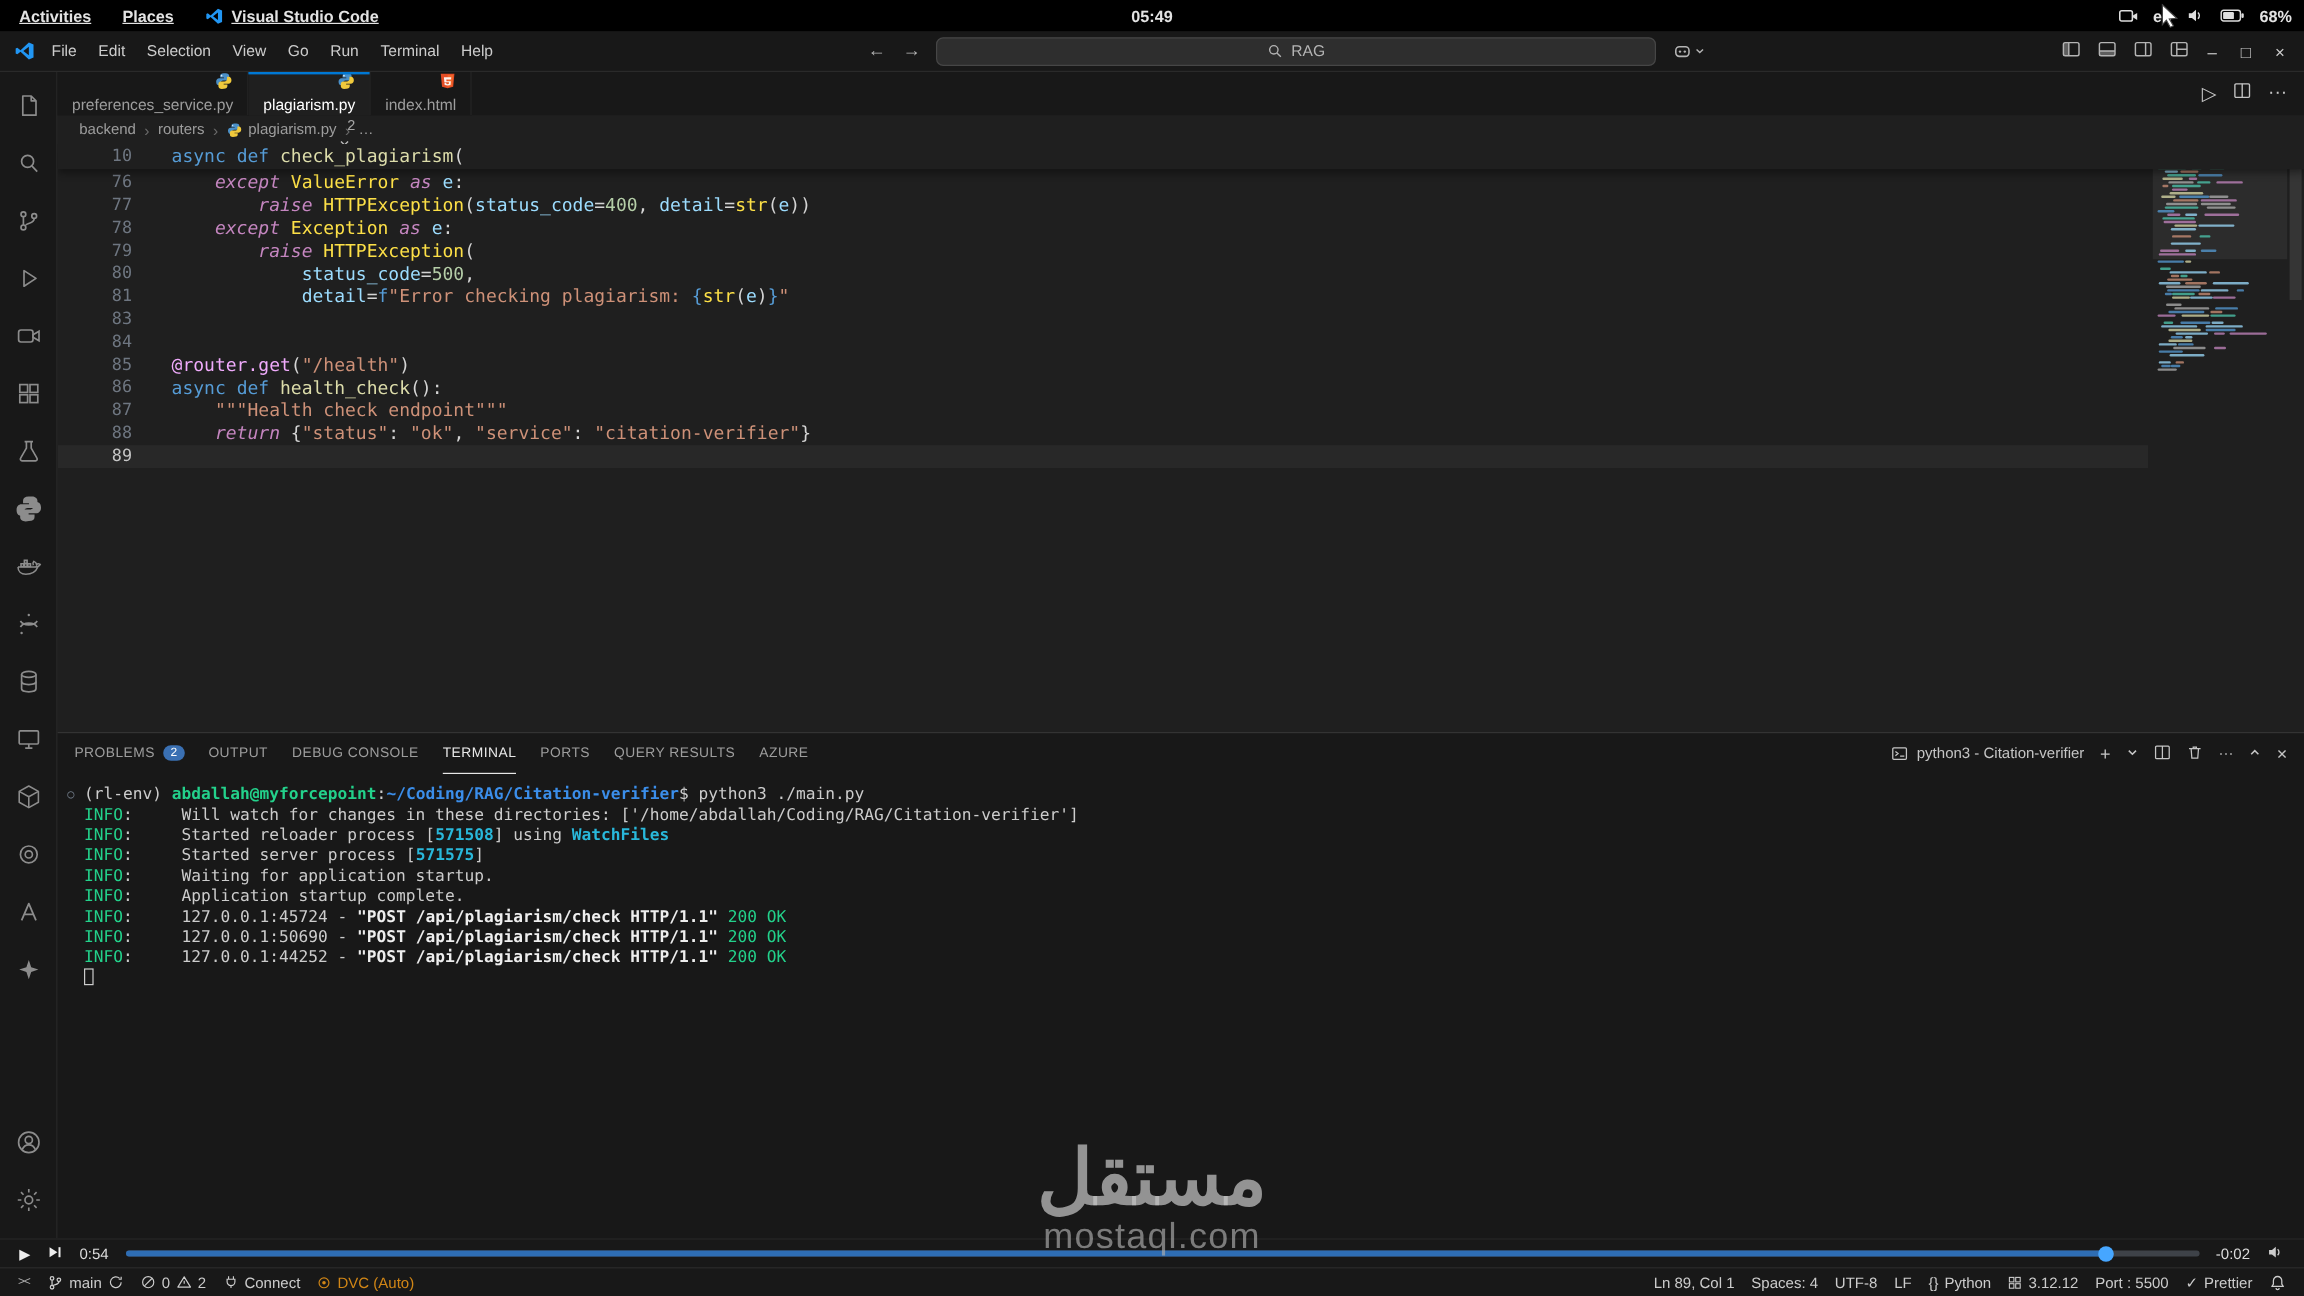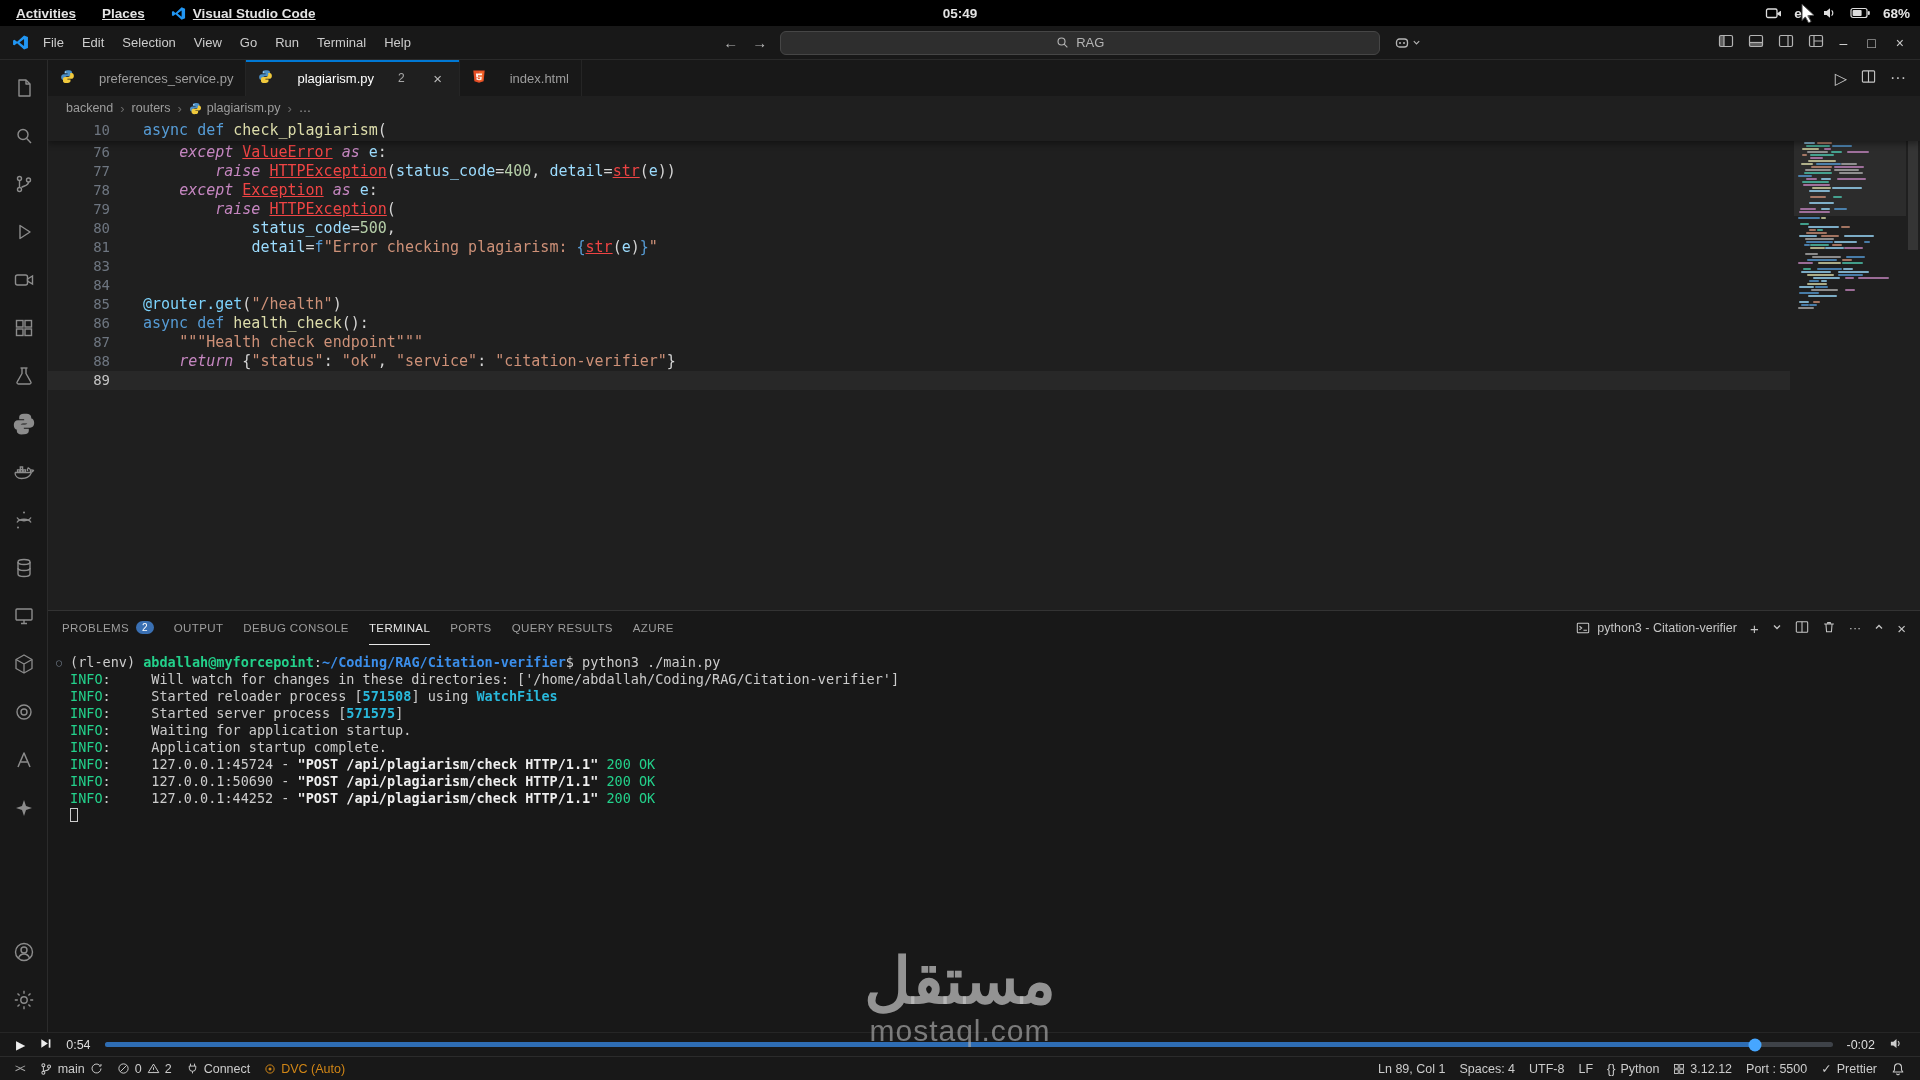--- a/index.html
+++ b/index.html
@@ -37,22 +37,22 @@
   .activitybar { width:48px; background:#181818; border-right:1px solid #2b2b2b; display:flex;
                  flex-direction:column; align-items:center; padding:8px 0 4px; }
   .ab-item { width:48px; height:40px; display:flex; align-items:center; justify-content:center; margin-bottom:8px; }
   .ab-item svg { display:block; }
   .ab-bottom { margin-top:auto; display:flex; flex-direction:column; align-items:center; }
 
   .workbench { flex:1; display:flex; flex-direction:column; min-width:0; }
 
   
   .tabbar { height:36px; background:#181818; display:flex; align-items:stretch; }
-  .tab { display:flex; align-items:center; gap:24px; padding:0 12px; font-size:13px; color:#9d9d9d;
-         background:#181818; border-right:1px solid #252525; position:relative; }
+  .tab { display:flex; align-items:flex-end; gap:2px; padding:0 12px; font-size:13px; color:#9d9d9d;
+         background:#181818; border-right:1px solid #252525; position:relative;flex-direction:column; }
   .tab.active { background:#1f1f1f; color:#ffffff; }
   .tab.active::before { content:''; position:absolute; top:0; left:0; right:0; height:2px; background:#0078d4; }
   .tab-suffix { opacity:.6; font-size:12px; }
   .tab-close { width:18px; text-align:center; color:#bbbbbb; font-size:15px; }
   .tab-actions { margin-left:auto; display:flex; align-items:center; gap:14px; padding-right:14px; color:#c5c5c5; }
 
   
   .breadcrumb { height:24px; background:#1f1f1f; display:flex; align-items:center; padding-left:18px;
                 font-size:12.5px; color:#9d9d9d; gap:5px; }
   .bc-sep { color:#6a6a6a; font-size:13px; padding:0 2px; }
@@ -62,23 +62,23 @@
   .editor { flex:1; position:relative; background:#1f1f1f; overflow:hidden;
             font-family:"DejaVu Sans Mono", monospace; font-size:15px; line-height:19px; }
   .sticky-row { height:21px; display:flex; box-shadow:0 3px 6px rgba(0,0,0,.38); position:relative; z-index:5;
                 background:#1f1f1f; align-items:center; }
   .code-lines { position:absolute; top:23px; left:0; right:130px; }
   .code-line { display:flex; height:19px; align-items:center; }
   .code-line.current { background:rgba(255,255,255,.045); }
   .line-num { flex:0 0 62px; text-align:right; color:#6e7681; font-size:14px; }
   .code-line.current .line-num { color:#c6c6c6; }
   .line-code { padding-left:33px; white-space:pre; color:#d4d4d4; }
-  .tk-kw{color:#569cd6;} .tk-ctrl{color:#c586c0;font-style:italic;} .tk-type{color:#ef4444;text-decoration:underline;} .tk-fn{color:#dcdcaa;}
+  .tk-kw{color:#569cd6;} .tk-ctrl{color:#c586c0;font-style:italic;} .tk-type{color:#fde047;} .tk-fn{color:#dcdcaa;}
   .tk-var{color:#9cdcfe;} .tk-str{color:#ce9178;} .tk-num{color:#b5cea8;} .tk-pl{color:#d4d4d4;}
-  .tk-dec{color:#7dd3fc;} .tk-fmt{color:#569cd6;}
+  .tk-dec{color:#f0abfc;} .tk-fmt{color:#569cd6;}
 
   .minimap { position:absolute; top:0; right:14px; width:112px; bottom:0; }
   .mm-slider { position:absolute; top:0; left:0; right:0; height:96px; background:rgba(255,255,255,.06); }
   .mm-content { padding-top:4px; }
   .mm-row { height:2px; margin-bottom:1px; display:flex; opacity:.75; }
   .mm-row span { height:2px; display:inline-block; border-radius:1px; }
   .editor-scrollbar { position:absolute; top:0; right:0; width:14px; bottom:0; }
   .scroll-thumb { position:absolute; top:0; left:2px; width:10px; height:130px; background:rgba(121,121,121,.25); }
 
   

